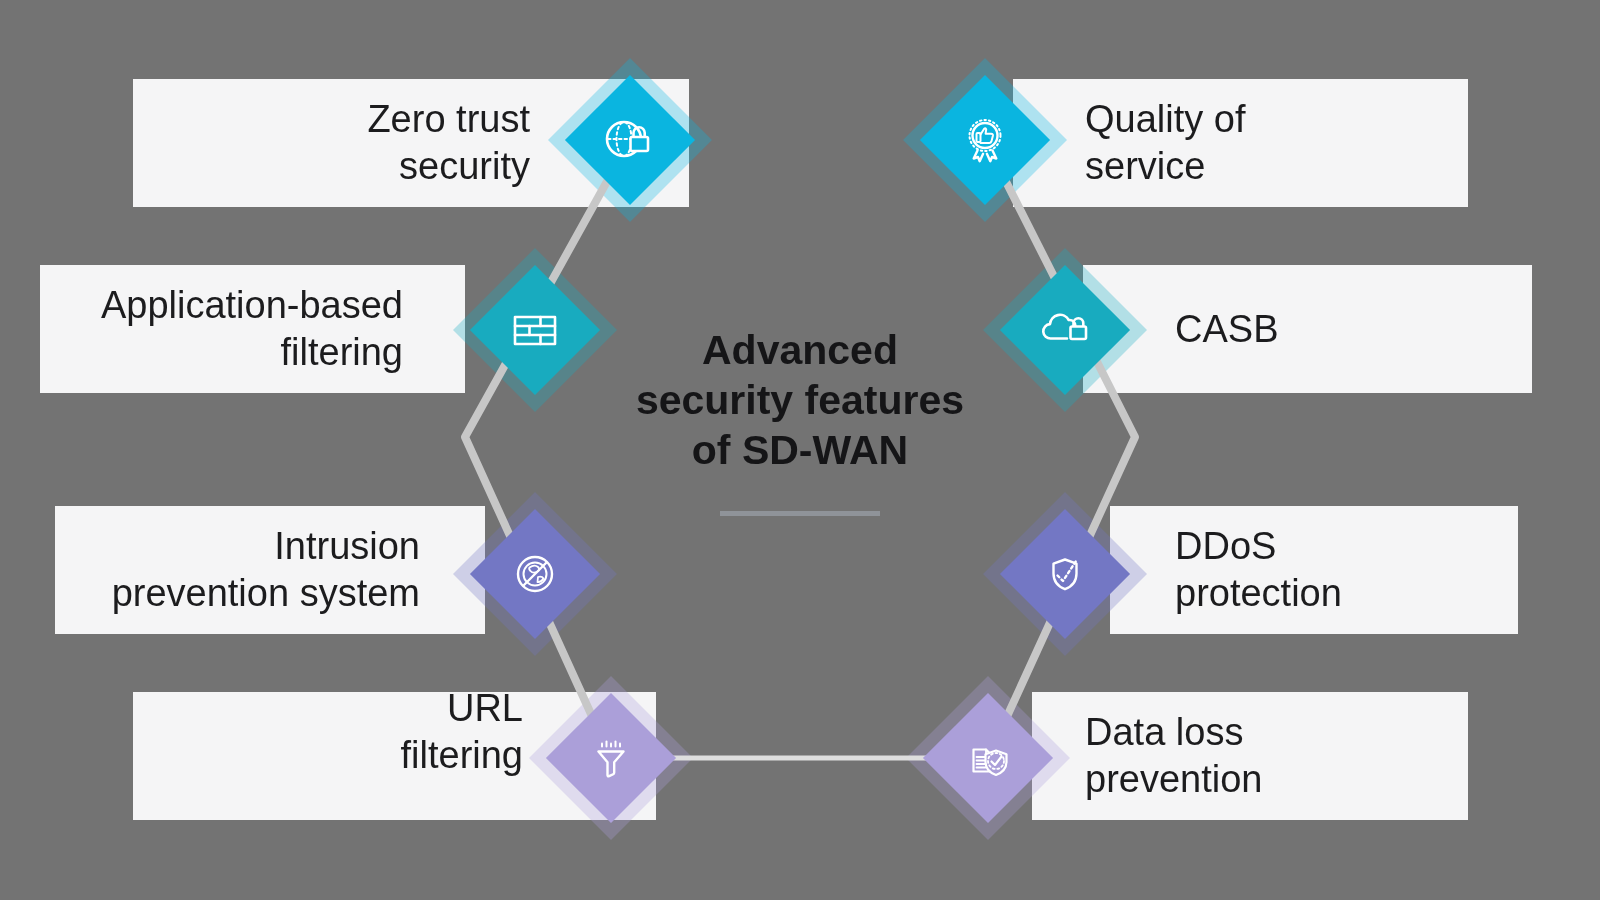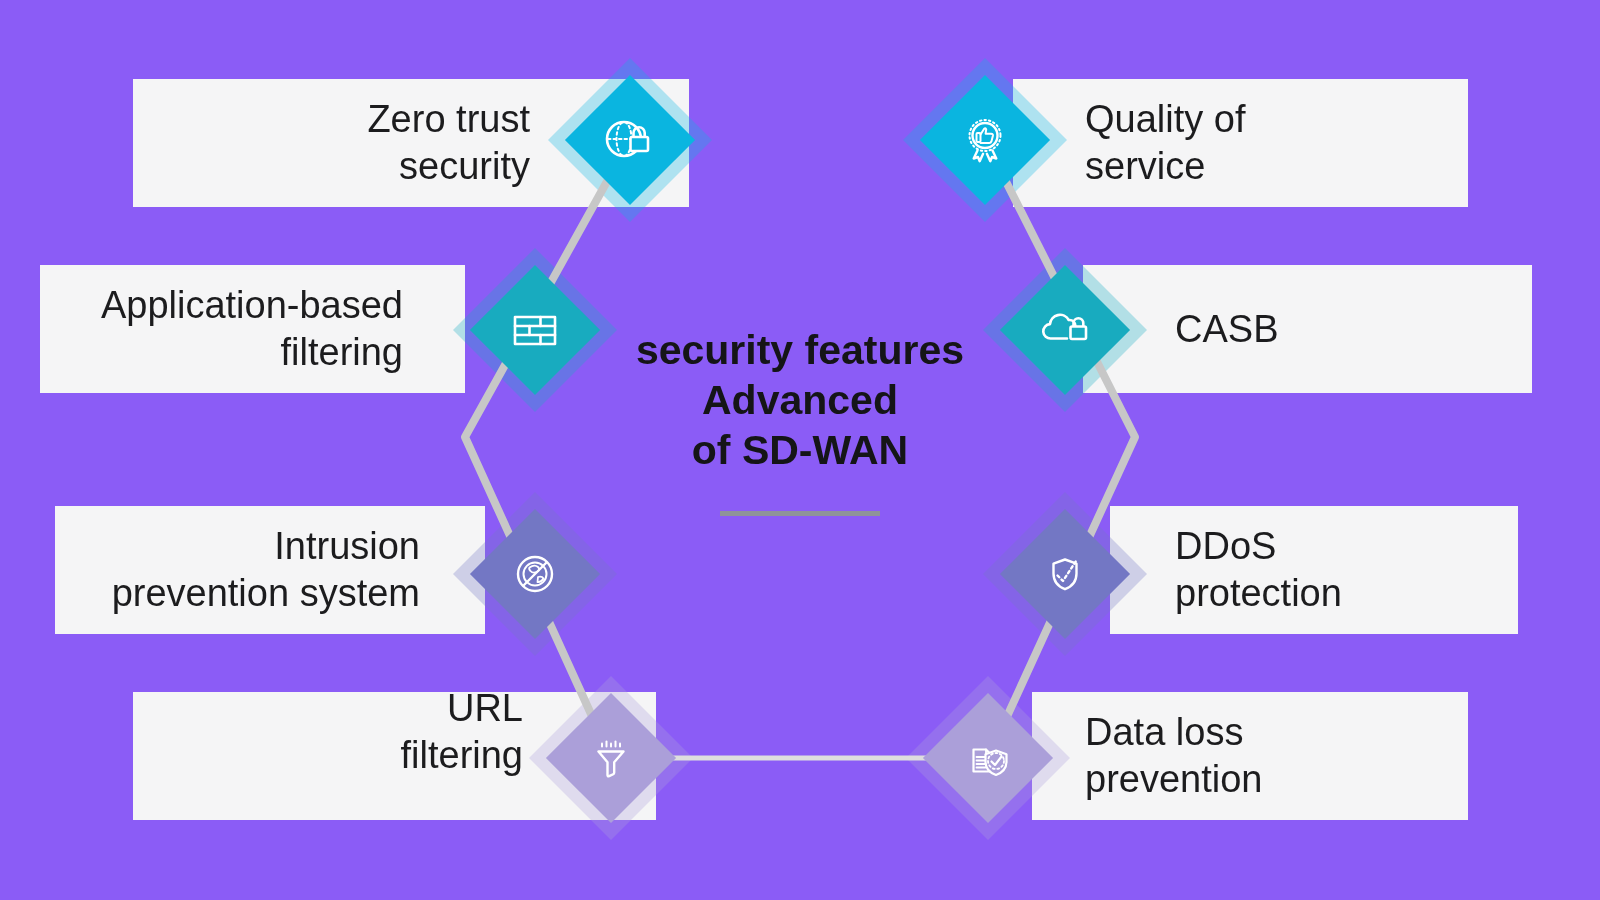--- a/index.html
+++ b/index.html
@@ -1,17 +1,17 @@
 <!DOCTYPE html>
 <html><head>
 <meta charset="utf-8">
 <style>
   html,body{margin:0;padding:0;background:#ffffff;}
   #canvas{
-    position:relative;width:1600px;height:900px;overflow:hidden;background:#8b5cf6;
+    position:relative;width:1600px;height:900px;overflow:hidden;background:#737373;
     font-family:"Liberation Sans",sans-serif;
   }
   .bar{position:absolute;height:128px;background:#f5f5f6;z-index:1;}
   .halo{position:absolute;width:116px;height:116px;transform:rotate(45deg);opacity:.3;z-index:2;}
   #connectors{position:absolute;left:0;top:0;z-index:3;}
   .diamond-wrap{position:absolute;width:164px;height:164px;z-index:4;}
   .diamond-solid{position:absolute;left:36px;top:36px;width:92px;height:92px;transform:rotate(45deg);}
   .diamond-icon{position:absolute;left:54px;top:54px;width:56px;height:56px;}
   .label{
     position:absolute;height:128px;display:flex;flex-direction:column;justify-content:center;
@@ -172,19 +172,19 @@
   <div class="label align-right" style="top:668px;right:1077px;">
     <div>URL</div>
     <div>filtering</div>
   </div>
   <div class="label align-left" style="top:692px;left:1085px;">
     <div>Data loss</div>
     <div>prevention</div>
   </div>
 
   <div id="center-title">
+    <div>Advanced</div>
     <div>security features</div>
-    <div>Advanced</div>
     <div>of SD-WAN</div>
   </div>
   <div id="title-divider"></div>
 
 </div>
 
 </body></html>

